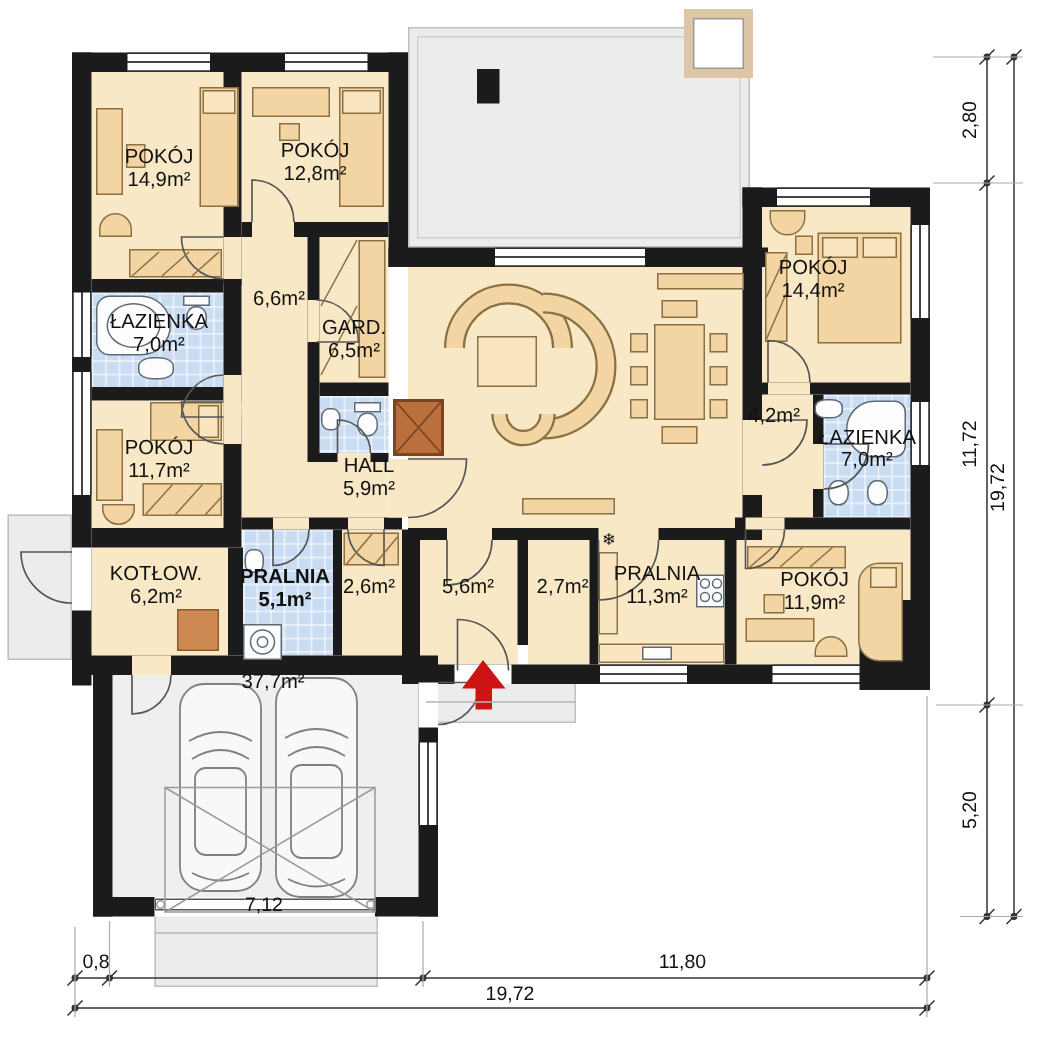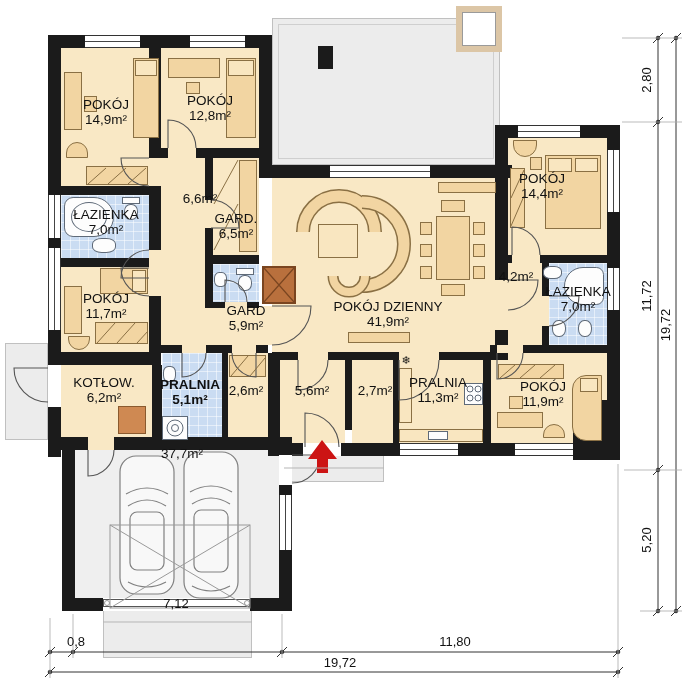--- a/index.html
+++ b/index.html
@@ -321,50 +321,46 @@
       <div>14,9m²</div>
     </div>
   <div class="label" style="left:210px;top:108px;">
       <div class="nm">POKÓJ</div>
       <div>12,8m²</div>
     </div>
   <div class="label" style="left:106px;top:222px;">
       <div class="nm">ŁAZIENKA</div>
       <div>7,0m²</div>
     </div>
-  <div class="label" style="left:200px;top:199px;">
+  <div class="label" style="left:186px;top:199px;">
       <div>6,6m²</div>
     </div>
   <div class="label" style="left:236px;top:226px;">
       <div class="nm">GARD.</div>
       <div>6,5m²</div>
     </div>
   <div class="label" style="left:106px;top:306px;">
       <div class="nm">POKÓJ</div>
       <div>11,7m²</div>
     </div>
   <div class="label" style="left:246px;top:318px;">
-      <div class="nm">GARD</div>
+      <div class="nm">HALL</div>
       <div>5,9m²</div>
     </div>
   <div class="label" style="left:104px;top:390px;">
       <div class="nm">KOTŁOW.</div>
       <div>6,2m²</div>
     </div>
   <div class="label" style="left:190px;top:392px;font-weight:bold;">
       <div class="nm">PRALNIA</div>
       <div>5,1m²</div>
     </div>
   <div class="label" style="left:246px;top:391px;text-align:right;">
       <div>2,6m²</div>
     </div>
-  <div class="label" style="left:388px;top:314px;">
-      <div class="nm">POKÓJ DZIENNY</div>
-      <div>41,9m²</div>
-    </div>
   <div class="label" style="left:312px;top:391px;">
       <div>5,6m²</div>
     </div>
   <div class="label" style="left:375px;top:391px;">
       <div>2,7m²</div>
     </div>
   <div class="label" style="left:438px;top:390px;">
       <div class="nm">PRALNIA</div>
       <div>11,3m²</div>
     </div>
@@ -382,21 +378,21 @@
   <div class="label" style="left:542px;top:186px;">
       <div class="nm">POKÓJ</div>
       <div>14,4m²</div>
     </div>
   <div class="label" style="left:182px;top:454px;">
       <div>37,7m²</div>
     </div>
 
   <div class="sym" style="left:406px;top:360px;">❄</div>
 
-  <div class="dim horz" style="left:76px;top:641px;">0,8</div>
+  <div class="dim horz" style="left:64px;top:641px;">0,8</div>
   <div class="dim horz" style="left:176px;top:603px;">7,12</div>
   <div class="dim horz" style="left:455px;top:641px;">11,80</div>
   <div class="dim horz" style="left:340px;top:662px;">19,72</div>
   <div class="dim vert" style="left:646px;top:80px;">2,80</div>
   <div class="dim vert" style="left:646px;top:296px;">11,72</div>
   <div class="dim vert" style="left:646px;top:540px;">5,20</div>
   <div class="dim vert" style="left:665px;top:325px;">19,72</div>
 
 </div>
 

